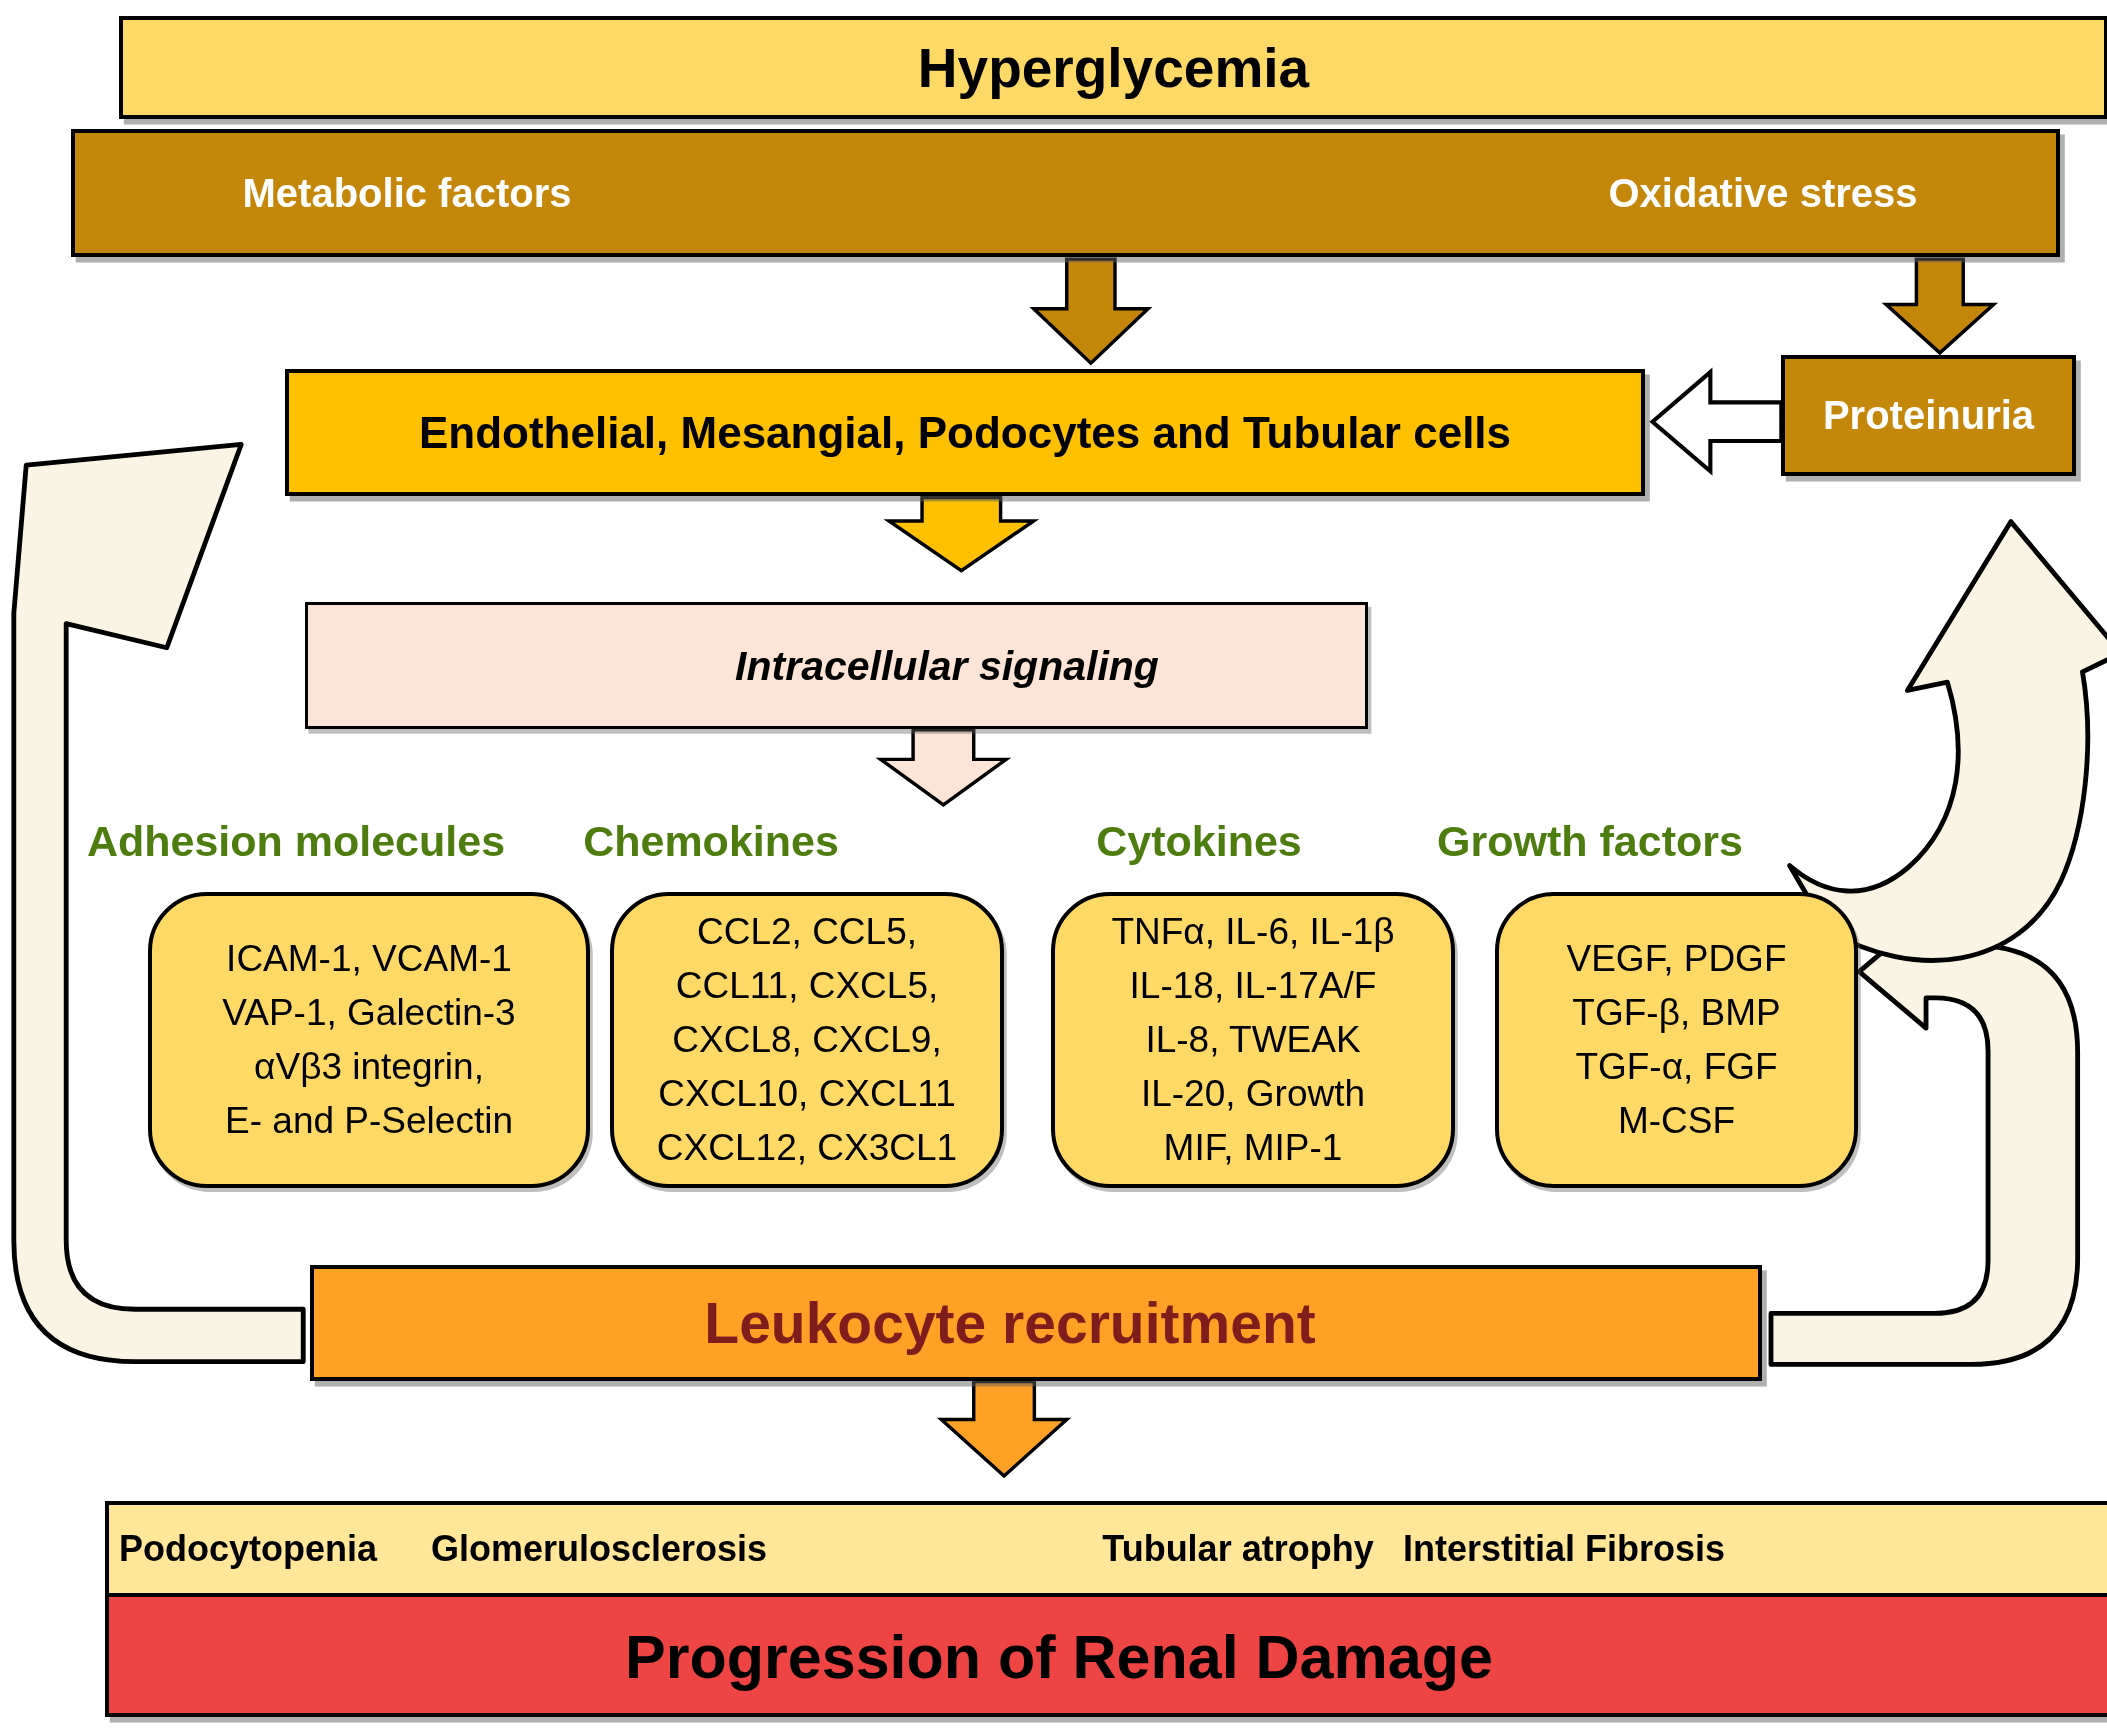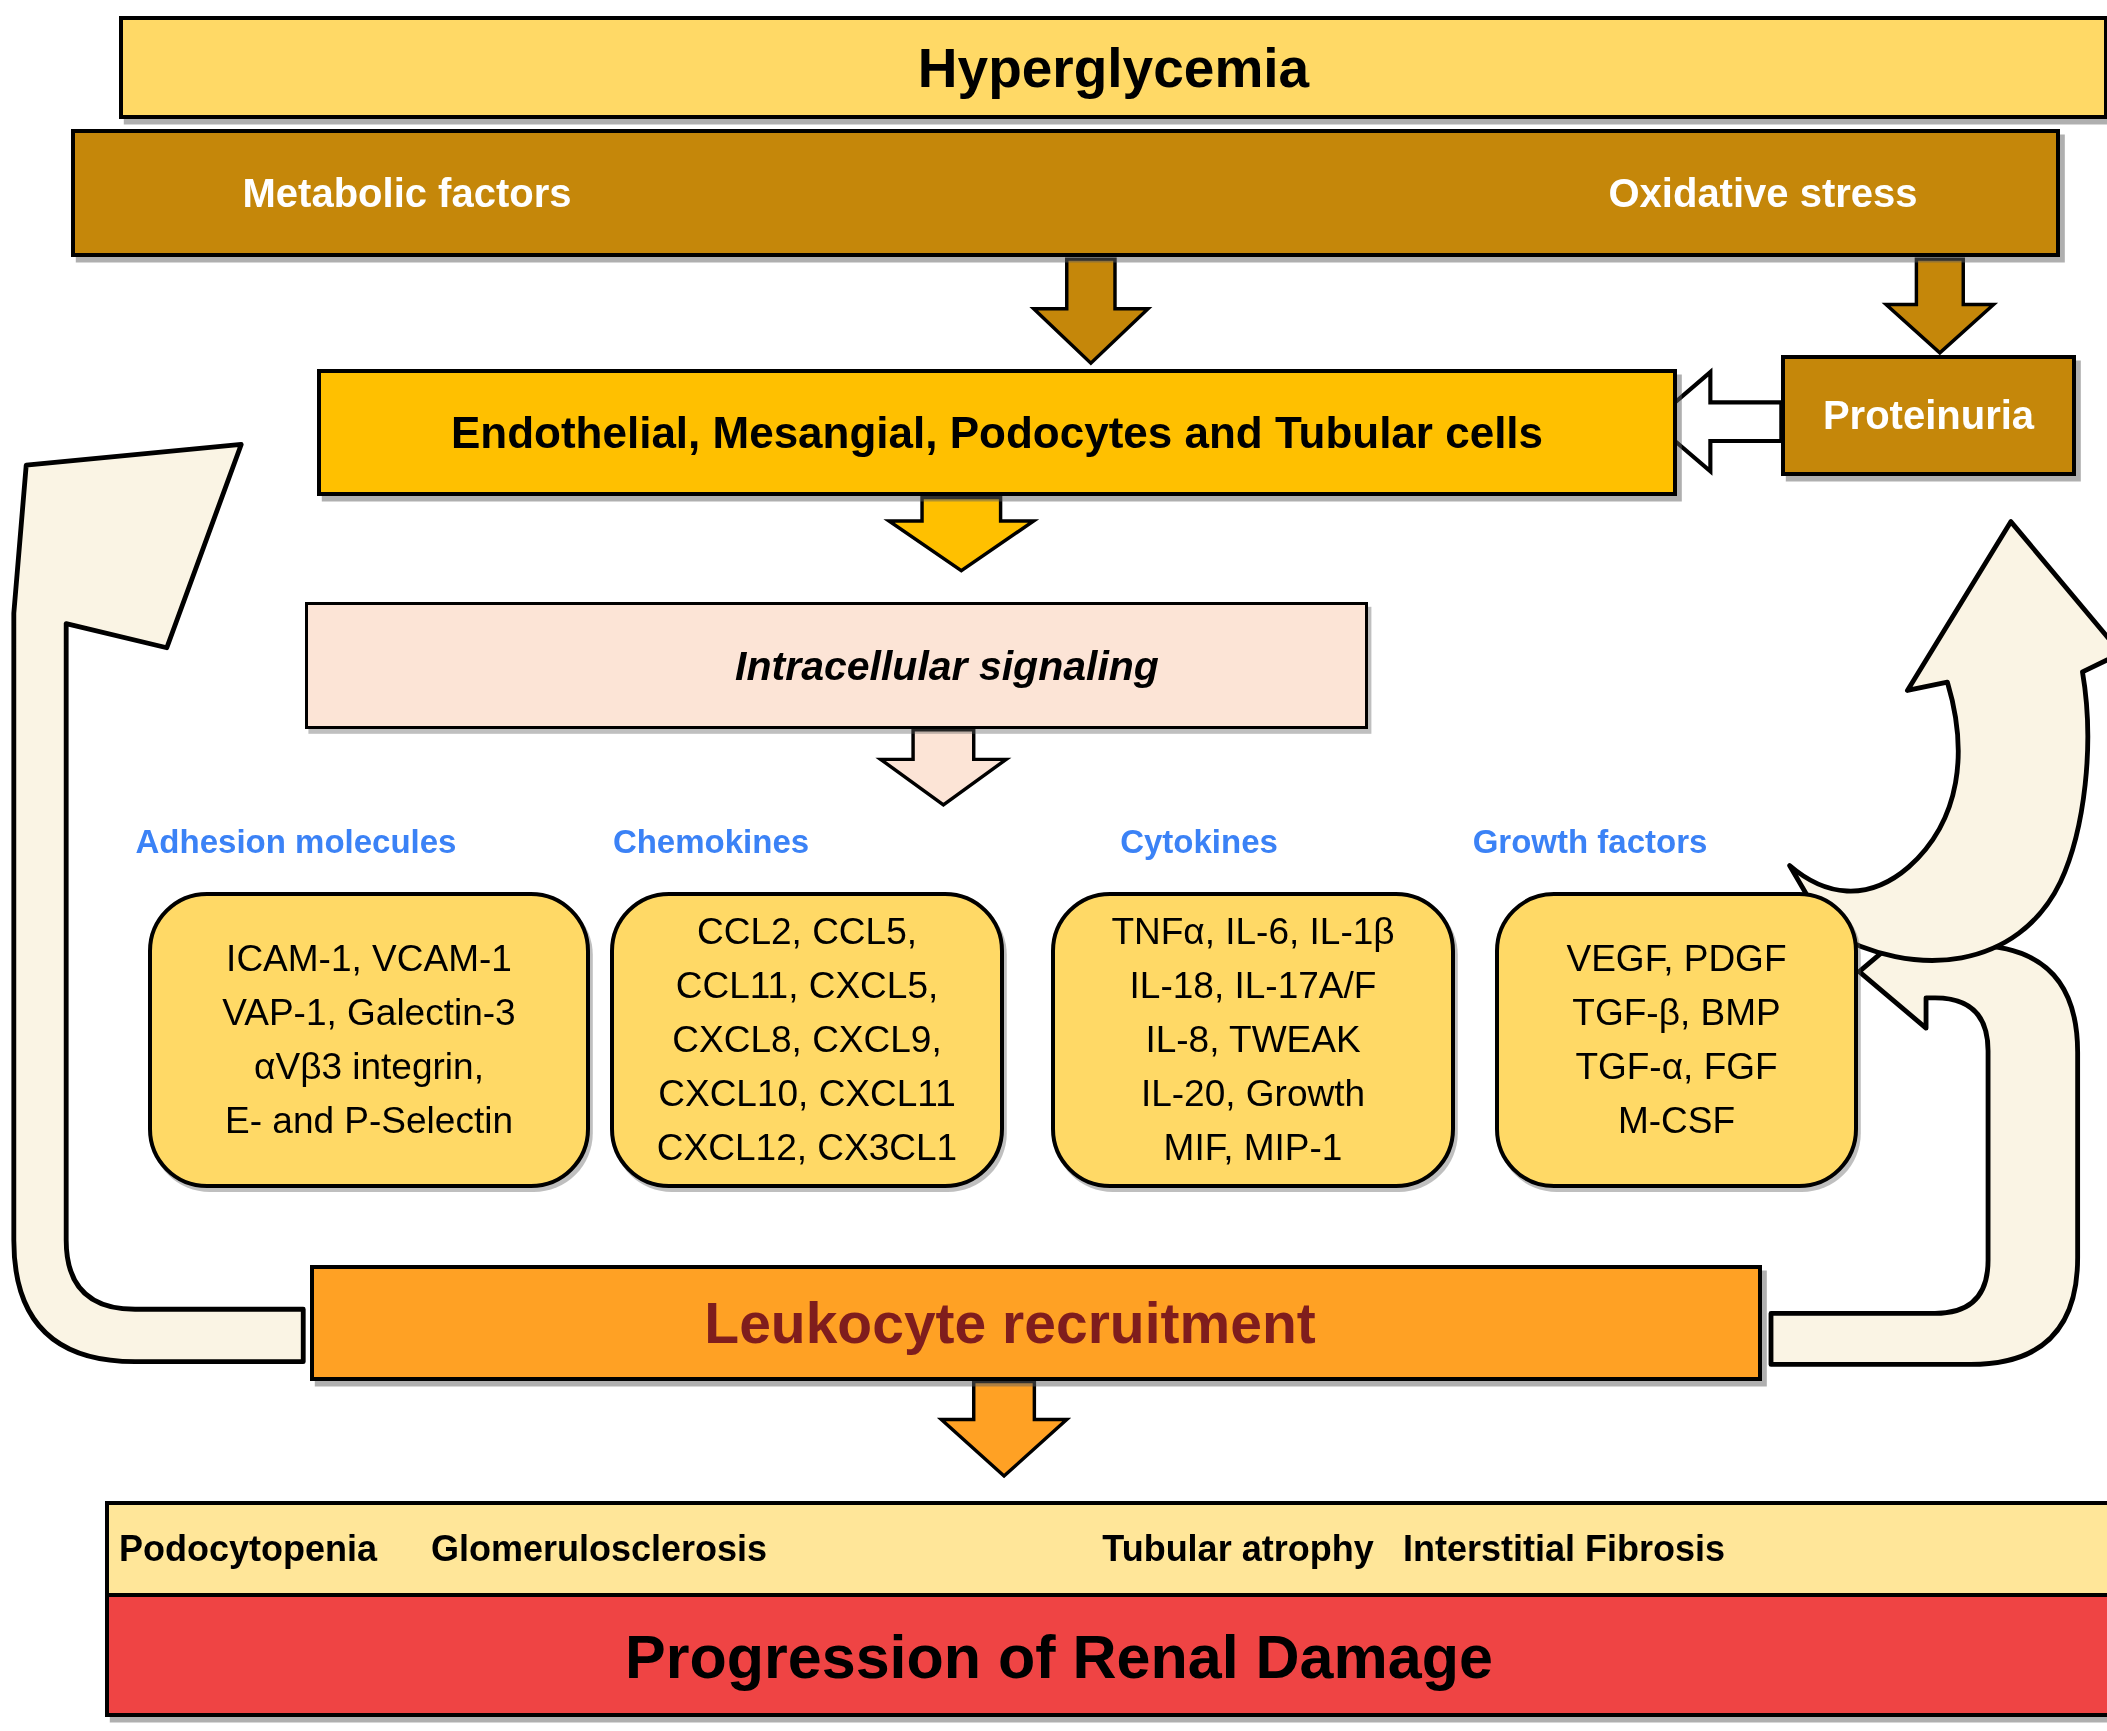--- a/index.html
+++ b/index.html
@@ -18,30 +18,30 @@
 
   
   .bar1{left:71px;top:16px;width:1989px;height:103px;background:#FFD966;border:4.1px solid #000;
         font-size:55px;font-weight:bold;color:#000;margin-left:48px;}
   .bar2{left:71px;top:129px;width:1989px;height:128px;background:#C5870A;border:4.8px solid #000;}
   .bar2 span{position:absolute;top:50%;transform:translate(-50%,-50%);
         color:#fff;font-weight:bold;font-size:40px;white-space:nowrap;}
 
   
   .cells{left:285px;top:369px;width:1360px;height:127px;background:#FFC000;border:4.1px solid #000;
-        font-size:44px;font-weight:bold;color:#000;white-space:nowrap;margin-left:32px;}
+        font-size:44px;font-weight:bold;color:#000;white-space:nowrap;}
   .proteinuria{left:1781px;top:355px;width:295px;height:121px;background:#C5870A;border:4.1px solid #000;
         font-size:40px;font-weight:bold;color:#fff;}
   .signaling{left:305px;top:602px;width:1063px;height:127px;background:#FCE4D6;border:3.4px solid #000;}
   .signaling span{position:absolute;left:639px;top:50%;transform:translate(-50%,-50%);
         font-size:41px;font-weight:bold;color:#000;white-space:nowrap;}
 
   
   .mhead{position:absolute;top:819px;height:45px;transform:translateX(-50%);z-index:2;
-        font-size:33px;font-weight:bold;color:#3b82f6;white-space:nowrap;display:flex;align-items:center;}
+        font-size:43px;font-weight:bold;color:#4d7c0f;white-space:nowrap;display:flex;align-items:center;}
   .rbox{position:absolute;top:892px;height:288px;background:#FFD966;border:4.1px solid #000;
         border-radius:59px;z-index:2;display:flex;flex-direction:column;align-items:center;justify-content:center;
         font-size:37px;color:#000;text-align:center;box-shadow:2.8px 4.1px 0 rgba(95,95,95,0.4);}
   .rbox div{line-height:54px;white-space:nowrap;}
   .rbox1{left:148px;width:434px;}
   .rbox2{left:610px;width:386px;}
   .rbox3{left:1051px;width:396px;}
   .rbox4{left:1495px;width:355px;}
 
   

